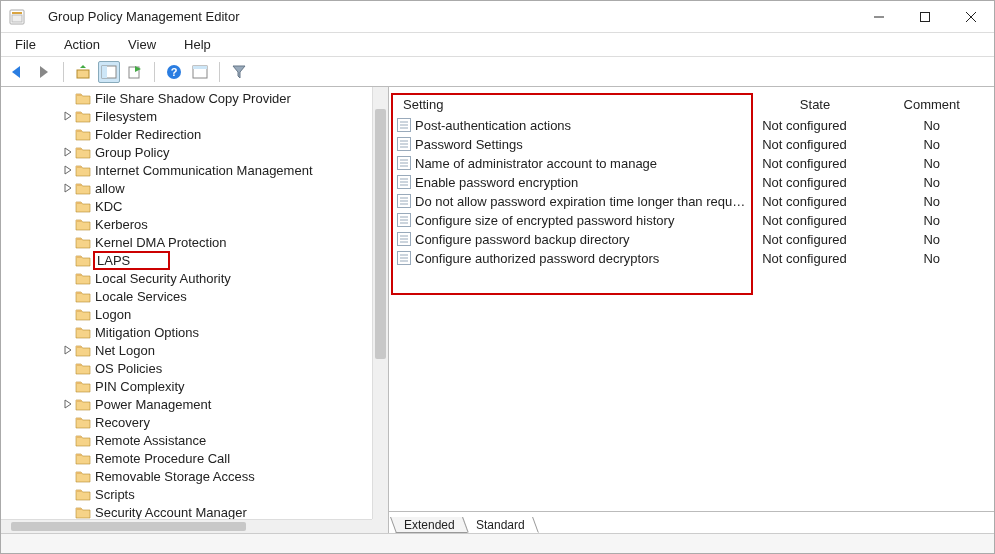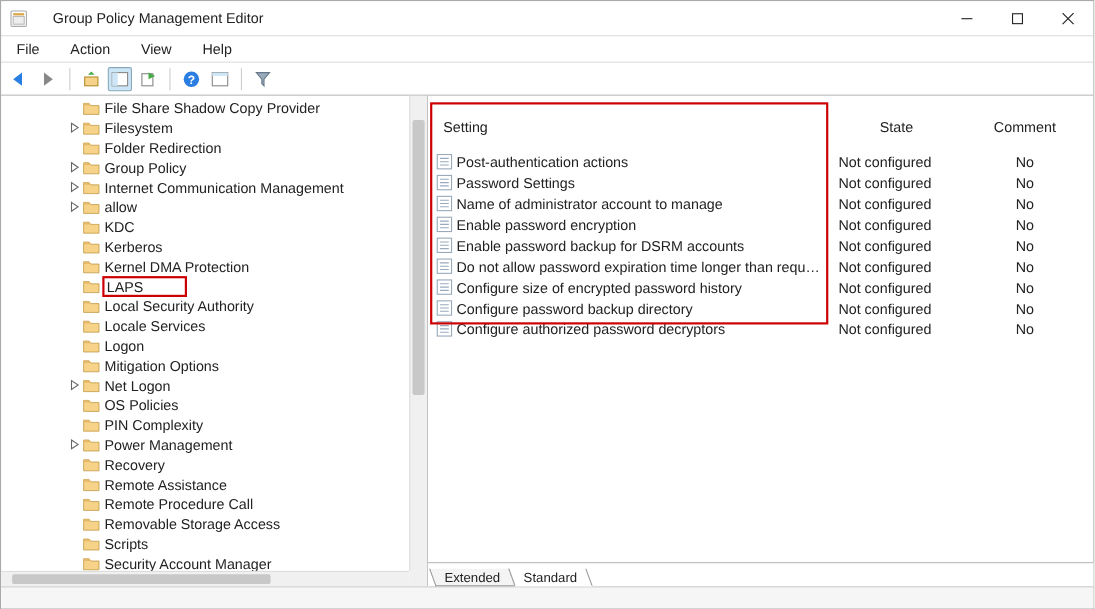--- a/index.html
+++ b/index.html
@@ -33,21 +33,21 @@
 
   .tree-row { display: flex; align-items: center; height: 18px; padding-left: 60px; white-space: nowrap; cursor: default; }
   .tree-row .expander { width: 14px; height: 14px; display: flex; align-items: center; justify-content: center; font-size: 9px; color: #666; margin-right: 0px; }
   .tree-row .folder-icon { width: 16px; height: 14px; margin-right: 4px; }
   .tree-row.selected { background: transparent; }
   .tree-label.box { border: 2px solid #c00; padding: 0 38px 0 2px; margin-left: -2px; }
 
   .list-pane { flex: 1; display: flex; flex-direction: column; min-height: 0; }
   .list-body { flex: 1; position: relative; padding: 6px 6px 0 0; }
   .list-table { width: 100%; border-collapse: collapse; table-layout: fixed; }
-  .list-table th { text-align: left; font-weight: 400; padding: 15px 8px; border-right: 1px solid transparent; height: 20px; color: #222; }
+  .list-table th { text-align: left; font-weight: 400; padding: 4px 8px; border-right: 1px solid transparent; height: 20px; color: #222; }
   .list-table td { padding: 1px 8px; height: 19px; white-space: nowrap; overflow: hidden; text-overflow: ellipsis; }
   .list-table .col-state, .list-table .col-comment { text-align: center; }
   .setting-icon { display: inline-flex; width: 14px; height: 14px; vertical-align: -2px; margin-right: 4px; }
 
   .highlight-box { border: 2px solid #c00; }
   .highlight-wrap { position: absolute; pointer-events: none; }
 
   .tabbar { height: 22px; display: flex; align-items: flex-end; padding-left: 4px; border-top: 1px solid #bbb; background: #fff; }
   .tab { font-size: 12px; padding: 1px 10px 0 10px; border: 1px solid #999; border-top: none; background: #fff; position: relative; transform: skewX(20deg); margin-right: -1px; }
   .tab span { display: inline-block; transform: skewX(-20deg); }
@@ -447,32 +447,20 @@
                 <td class="col-comment">No</td>
               </tr>
               <tr>
                 <td><span class="setting-icon">
                     <svg width="14" height="14">
                       <rect x="0.5" y="0.5" width="13" height="13" fill="#fff" stroke="#9ab"></rect>
                       <line x1="3" y1="4" x2="11" y2="4" stroke="#9ab"></line>
                       <line x1="3" y1="7" x2="11" y2="7" stroke="#9ab"></line>
                       <line x1="3" y1="10" x2="11" y2="10" stroke="#9ab"></line>
                     </svg>
-                  </span><span>Enable password backup for DSRM accounts</span></td>
-                <td>Not configured</td>
-                <td class="col-comment">No</td>
-              </tr>
-              <tr>
-                <td><span class="setting-icon">
-                    <svg width="14" height="14">
-                      <rect x="0.5" y="0.5" width="13" height="13" fill="#fff" stroke="#9ab"></rect>
-                      <line x1="3" y1="4" x2="11" y2="4" stroke="#9ab"></line>
-                      <line x1="3" y1="7" x2="11" y2="7" stroke="#9ab"></line>
-                      <line x1="3" y1="10" x2="11" y2="10" stroke="#9ab"></line>
-                    </svg>
                   </span><span>Do not allow password expiration time longer than required ...</span></td>
                 <td>Not configured</td>
                 <td class="col-comment">No</td>
               </tr>
               <tr>
                 <td><span class="setting-icon">
                     <svg width="14" height="14">
                       <rect x="0.5" y="0.5" width="13" height="13" fill="#fff" stroke="#9ab"></rect>
                       <line x1="3" y1="4" x2="11" y2="4" stroke="#9ab"></line>
                       <line x1="3" y1="7" x2="11" y2="7" stroke="#9ab"></line>

